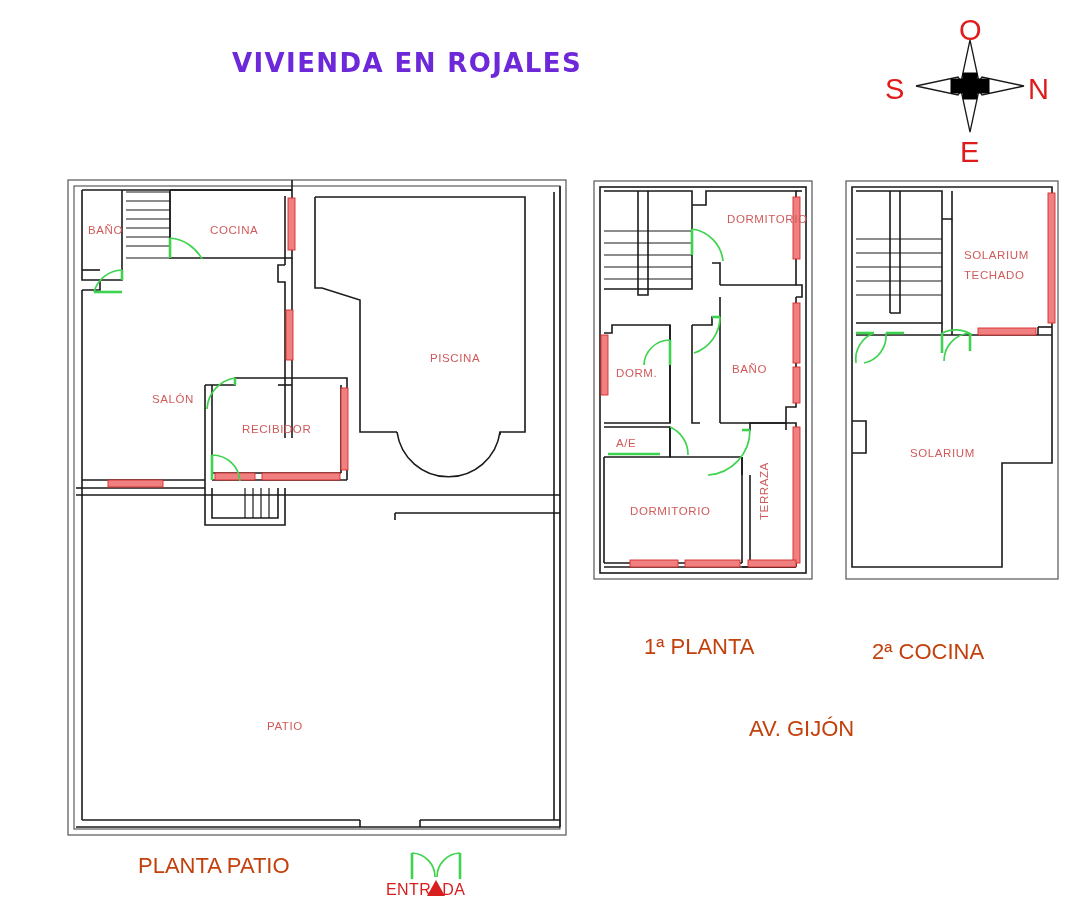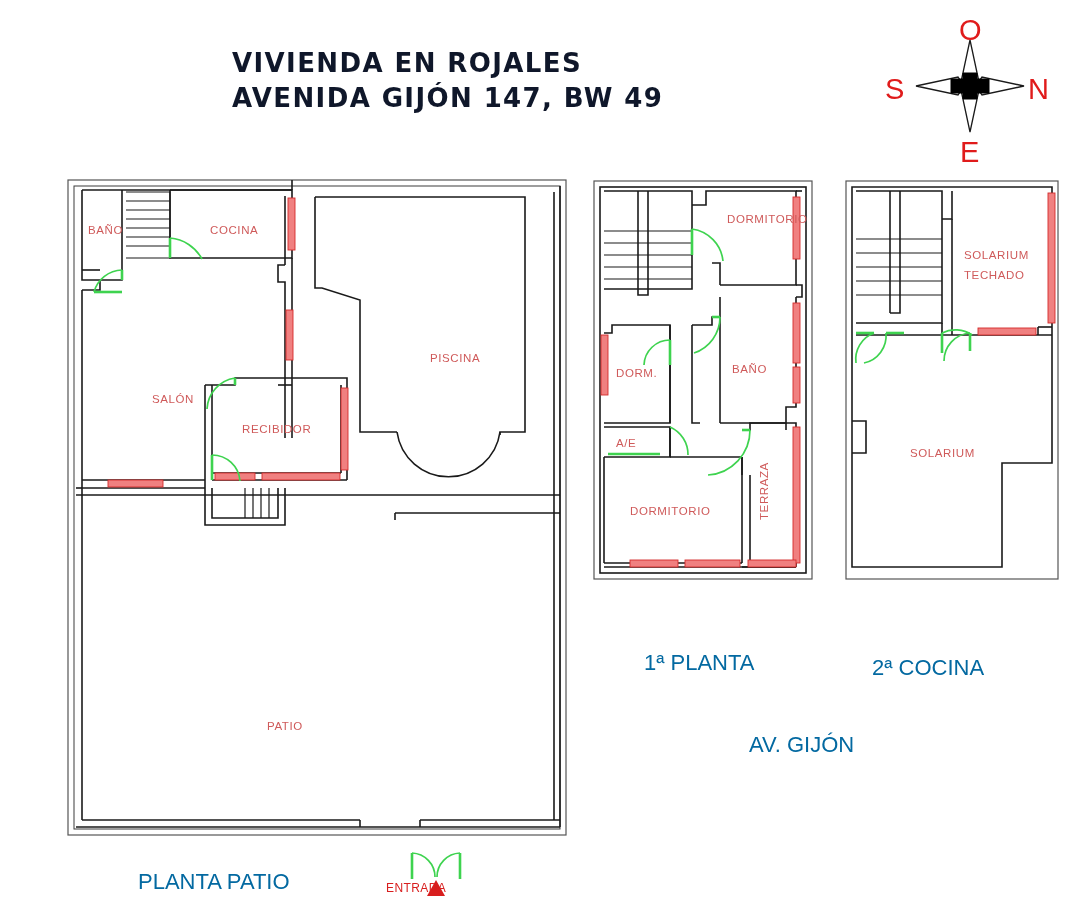--- a/index.html
+++ b/index.html
@@ -20,21 +20,21 @@
     position: absolute;
     left: 232px;
     top: 46px;
     width: 520px;
   }
   .title-line {
     font-family: "DejaVu Sans", sans-serif;
     font-weight: bold;
     font-size: 26px;
     letter-spacing: 1.4px;
-    color: #0f172a;
+    color: #6d28d9;
     line-height: 1.34;
     white-space: nowrap;
   }
 
   
   #compass {
     position: absolute;
     left: 880px;
     top: 6px;
     width: 180px;
@@ -51,36 +51,35 @@
   #compass-o { left: 79px;  top: 10px; }
   #compass-s { left: 5px;   top: 69px; }
   #compass-n { left: 148px; top: 69px; }
   #compass-e { left: 80px;  top: 132px; }
 
   
   .plan-caption {
     position: absolute;
     font-family: "Liberation Sans", sans-serif;
     font-size: 22px;
-    color: #0369a1;
+    color: #c2410c;
     white-space: nowrap;
-    margin-top: 16px;
   }
   #caption-pb { left: 138px; top: 853px; }
   #caption-p1 { left: 644px; top: 634px; }
   #caption-p2 { left: 872px; top: 639px; }
   #caption-av { left: 749px; top: 716px; text-align: center; }
 
   
   #entrada-label {
     position: absolute;
     left: 386px;
     top: 881px;
     font-family: "Liberation Sans", sans-serif;
-    font-size: 12px;
+    font-size: 16px;
     color: #d81e1e;
     letter-spacing: 0.4px;
     white-space: nowrap;
   }
 
   
   svg.plan { position: absolute; display: block; }
   #svg-pb { left: 60px;  top: 170px; }
   #svg-p1 { left: 590px; top: 175px; }
   #svg-p2 { left: 842px; top: 175px; }
@@ -99,21 +98,20 @@
     font-size: 11.5px;
     fill: #cf5a5a;
     letter-spacing: 0.6px;
   }
 </style>
 </head>
 <body>
 
 <div id="title-block">
   <div class="title-line">VIVIENDA EN ROJALES</div>
-  <div class="title-line">AVENIDA GIJÓN 147, BW 49</div>
 </div>
 
 <div id="compass">
   <svg width="180" height="160" viewBox="0 0 180 160">
 
     <polygon points="90,34 99,76 90,82 81,76" fill="#ffffff" stroke="#1a1a1a" stroke-width="1.3"></polygon>
     <polygon points="90,126 99,84 90,78 81,84" fill="#ffffff" stroke="#1a1a1a" stroke-width="1.3"></polygon>
     <polygon points="36,80 78,71 84,80 78,89" fill="#ffffff" stroke="#1a1a1a" stroke-width="1.3"></polygon>
     <polygon points="144,80 102,71 96,80 102,89" fill="#ffffff" stroke="#1a1a1a" stroke-width="1.3"></polygon>
 

